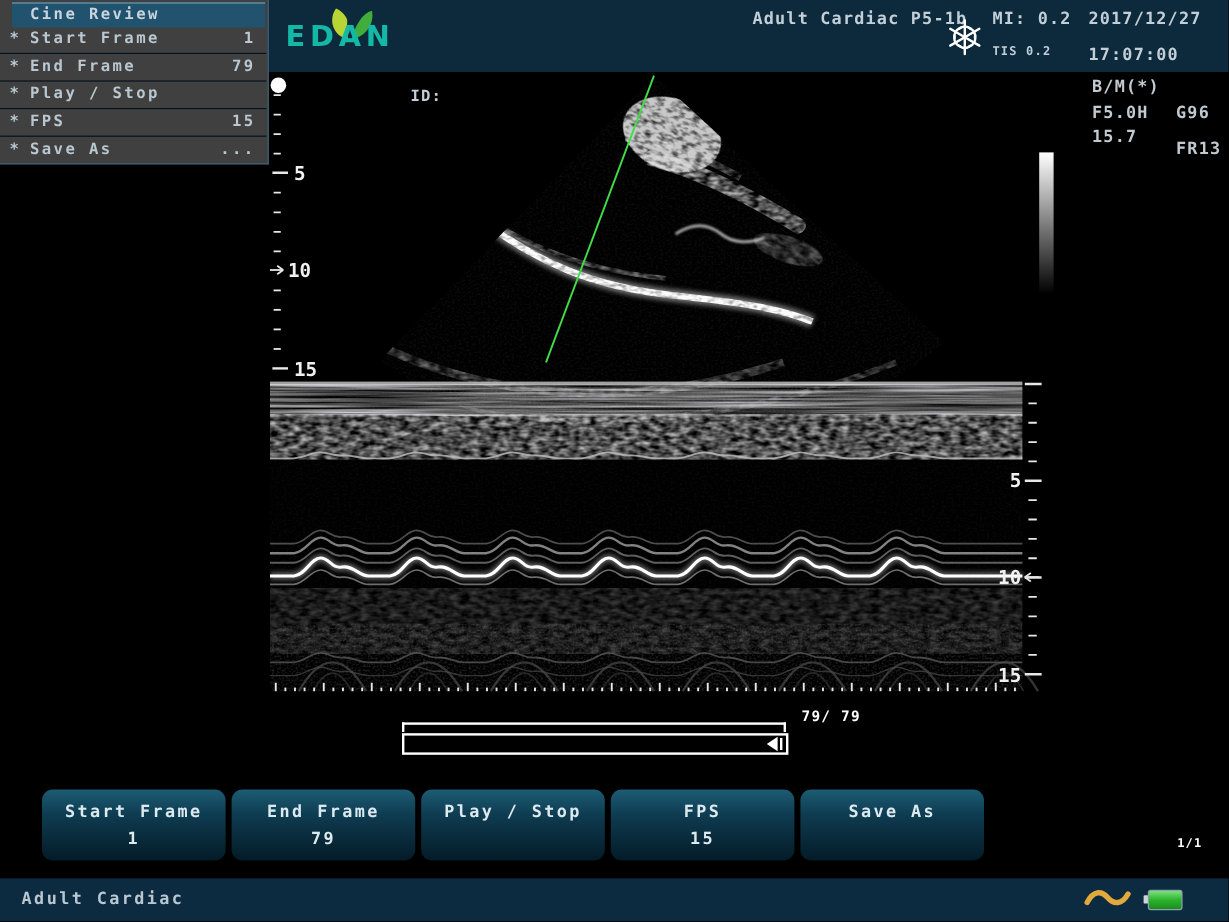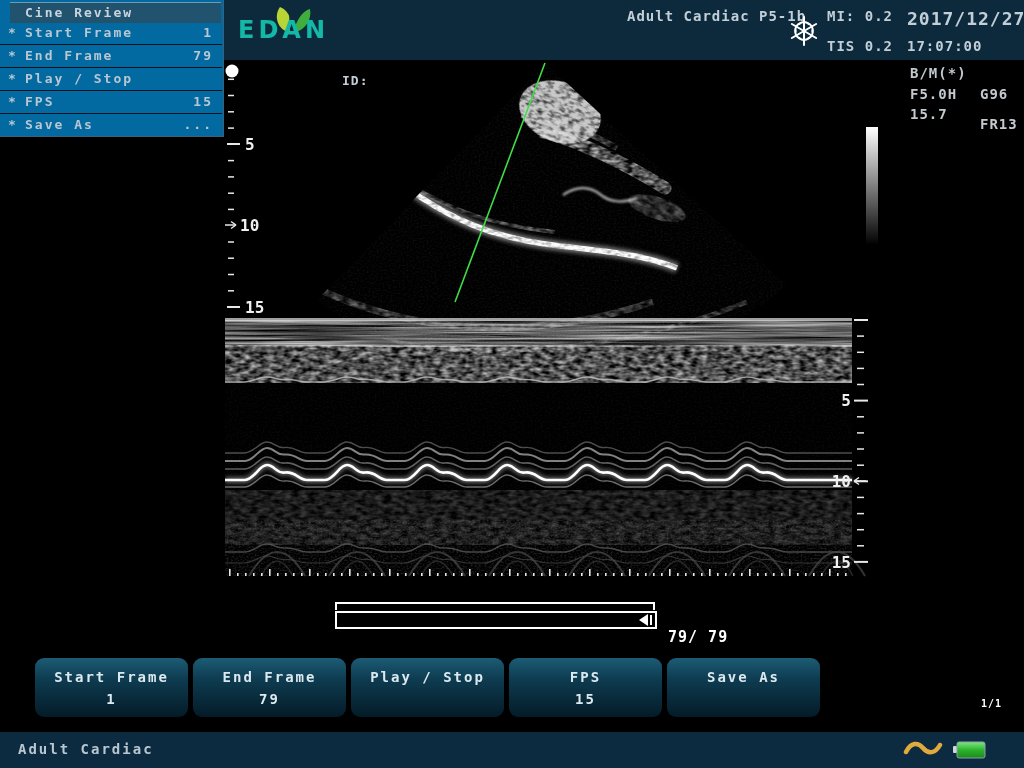--- a/index.html
+++ b/index.html
@@ -6,46 +6,46 @@
   .screen{position:relative;width:1024px;height:768px;background:#000;overflow:hidden;
           font-family:"DejaVu Sans Mono",monospace;font-weight:bold;color:#bcc9d3;}
   .abs{position:absolute;}
   
   .topbar{left:0;top:0;width:1024px;height:60px;background:#0d2a3c;}
   .brand-text{left:238px;top:16px;font-family:"DejaVu Sans",sans-serif;font-size:24px;
               letter-spacing:4px;color:#14b8a6;}
   .id-label{left:342px;top:39px;font-size:13px;letter-spacing:1px;color:#c3cfd8;margin-top:34px;}
   .preset{left:603px;top:8px;font-size:14px;letter-spacing:1px;color:#c3cfd8;margin-left:24px;}
   .mi{left:827px;top:8px;font-size:14px;letter-spacing:1px;color:#c3cfd8;}
-  .tis{left:827px;top:38px;font-size:14px;letter-spacing:1px;color:#c3cfd8;}
-  .date{left:907px;top:8px;font-size:18px;letter-spacing:1px;color:#c3cfd8;}
+  .tis{left:827px;top:38px;font-size:10px;letter-spacing:1px;color:#c3cfd8;}
+  .date{left:907px;top:8px;font-size:14px;letter-spacing:1px;color:#c3cfd8;}
   .time{left:907px;top:38px;font-size:14px;letter-spacing:1px;color:#c3cfd8;text-align:right;}
   
-  .menu{left:0;top:0;width:224px;height:137px;background:#0369a1;
+  .menu{left:0;top:0;width:224px;height:137px;background:#404040;
         border-right:1px solid #38627c;border-bottom:1px solid #38627c;box-sizing:border-box;}
   .menu-header{position:absolute;left:10px;top:2px;right:2px;height:20px;background:#21536f;
                border-top:1px solid #6f9ab5;line-height:20px;padding-left:15px;
                font-size:13px;letter-spacing:2px;color:#c9d5de;}
   .menu-row{position:absolute;left:0;width:222px;height:22px;border-bottom:1px solid #05121d;
             font-size:13px;letter-spacing:2px;line-height:22px;color:#b9c7d1;}
   .menu-row .bullet{position:absolute;left:8px;}
   .menu-row .lbl{position:absolute;left:25px;}
   .menu-row .val{position:absolute;right:9px;}
   
   .param{font-size:14px;letter-spacing:1px;color:#c2cacf;}
   
   .bracket{left:335px;top:602px;width:320px;height:8px;border-top:2px solid #fff;
            border-left:2px solid #fff;border-right:2px solid #fff;box-sizing:border-box;}
   .pbar{left:335px;top:611px;width:322px;height:18px;border:2px solid #fff;background:#000;
         box-sizing:border-box;}
   .parrow{position:absolute;right:7px;top:1px;width:0;height:0;
           border-top:6px solid transparent;border-bottom:6px solid transparent;
           border-right:9px solid #fff;}
   .pbarend{position:absolute;right:3px;top:2px;width:2px;height:10px;background:#fff;}
-  .counter{left:668px;top:628px;font-size:15px;letter-spacing:1px;color:#fff;}
+  .counter{left:668px;top:590px;font-size:12px;letter-spacing:1px;color:#fff;}
   
   .softkeys{left:35px;top:658px;display:flex;gap:5px;}
   .softkey{width:153px;height:59px;border-radius:9px;
            background:linear-gradient(#1c5c74 0%,#0e3c51 35%,#041b27 100%);
            display:flex;flex-direction:column;justify-content:space-between;
            padding:11px 0 10px 0;box-sizing:border-box;text-align:center;
            font-size:14px;letter-spacing:2px;color:#dce9ef;}
   .page-ind{left:981px;top:698px;font-size:10px;letter-spacing:1px;color:#ffffff;}
   
   .statusbar{left:0;top:732px;width:1024px;height:36px;background:#0d2b40;}

